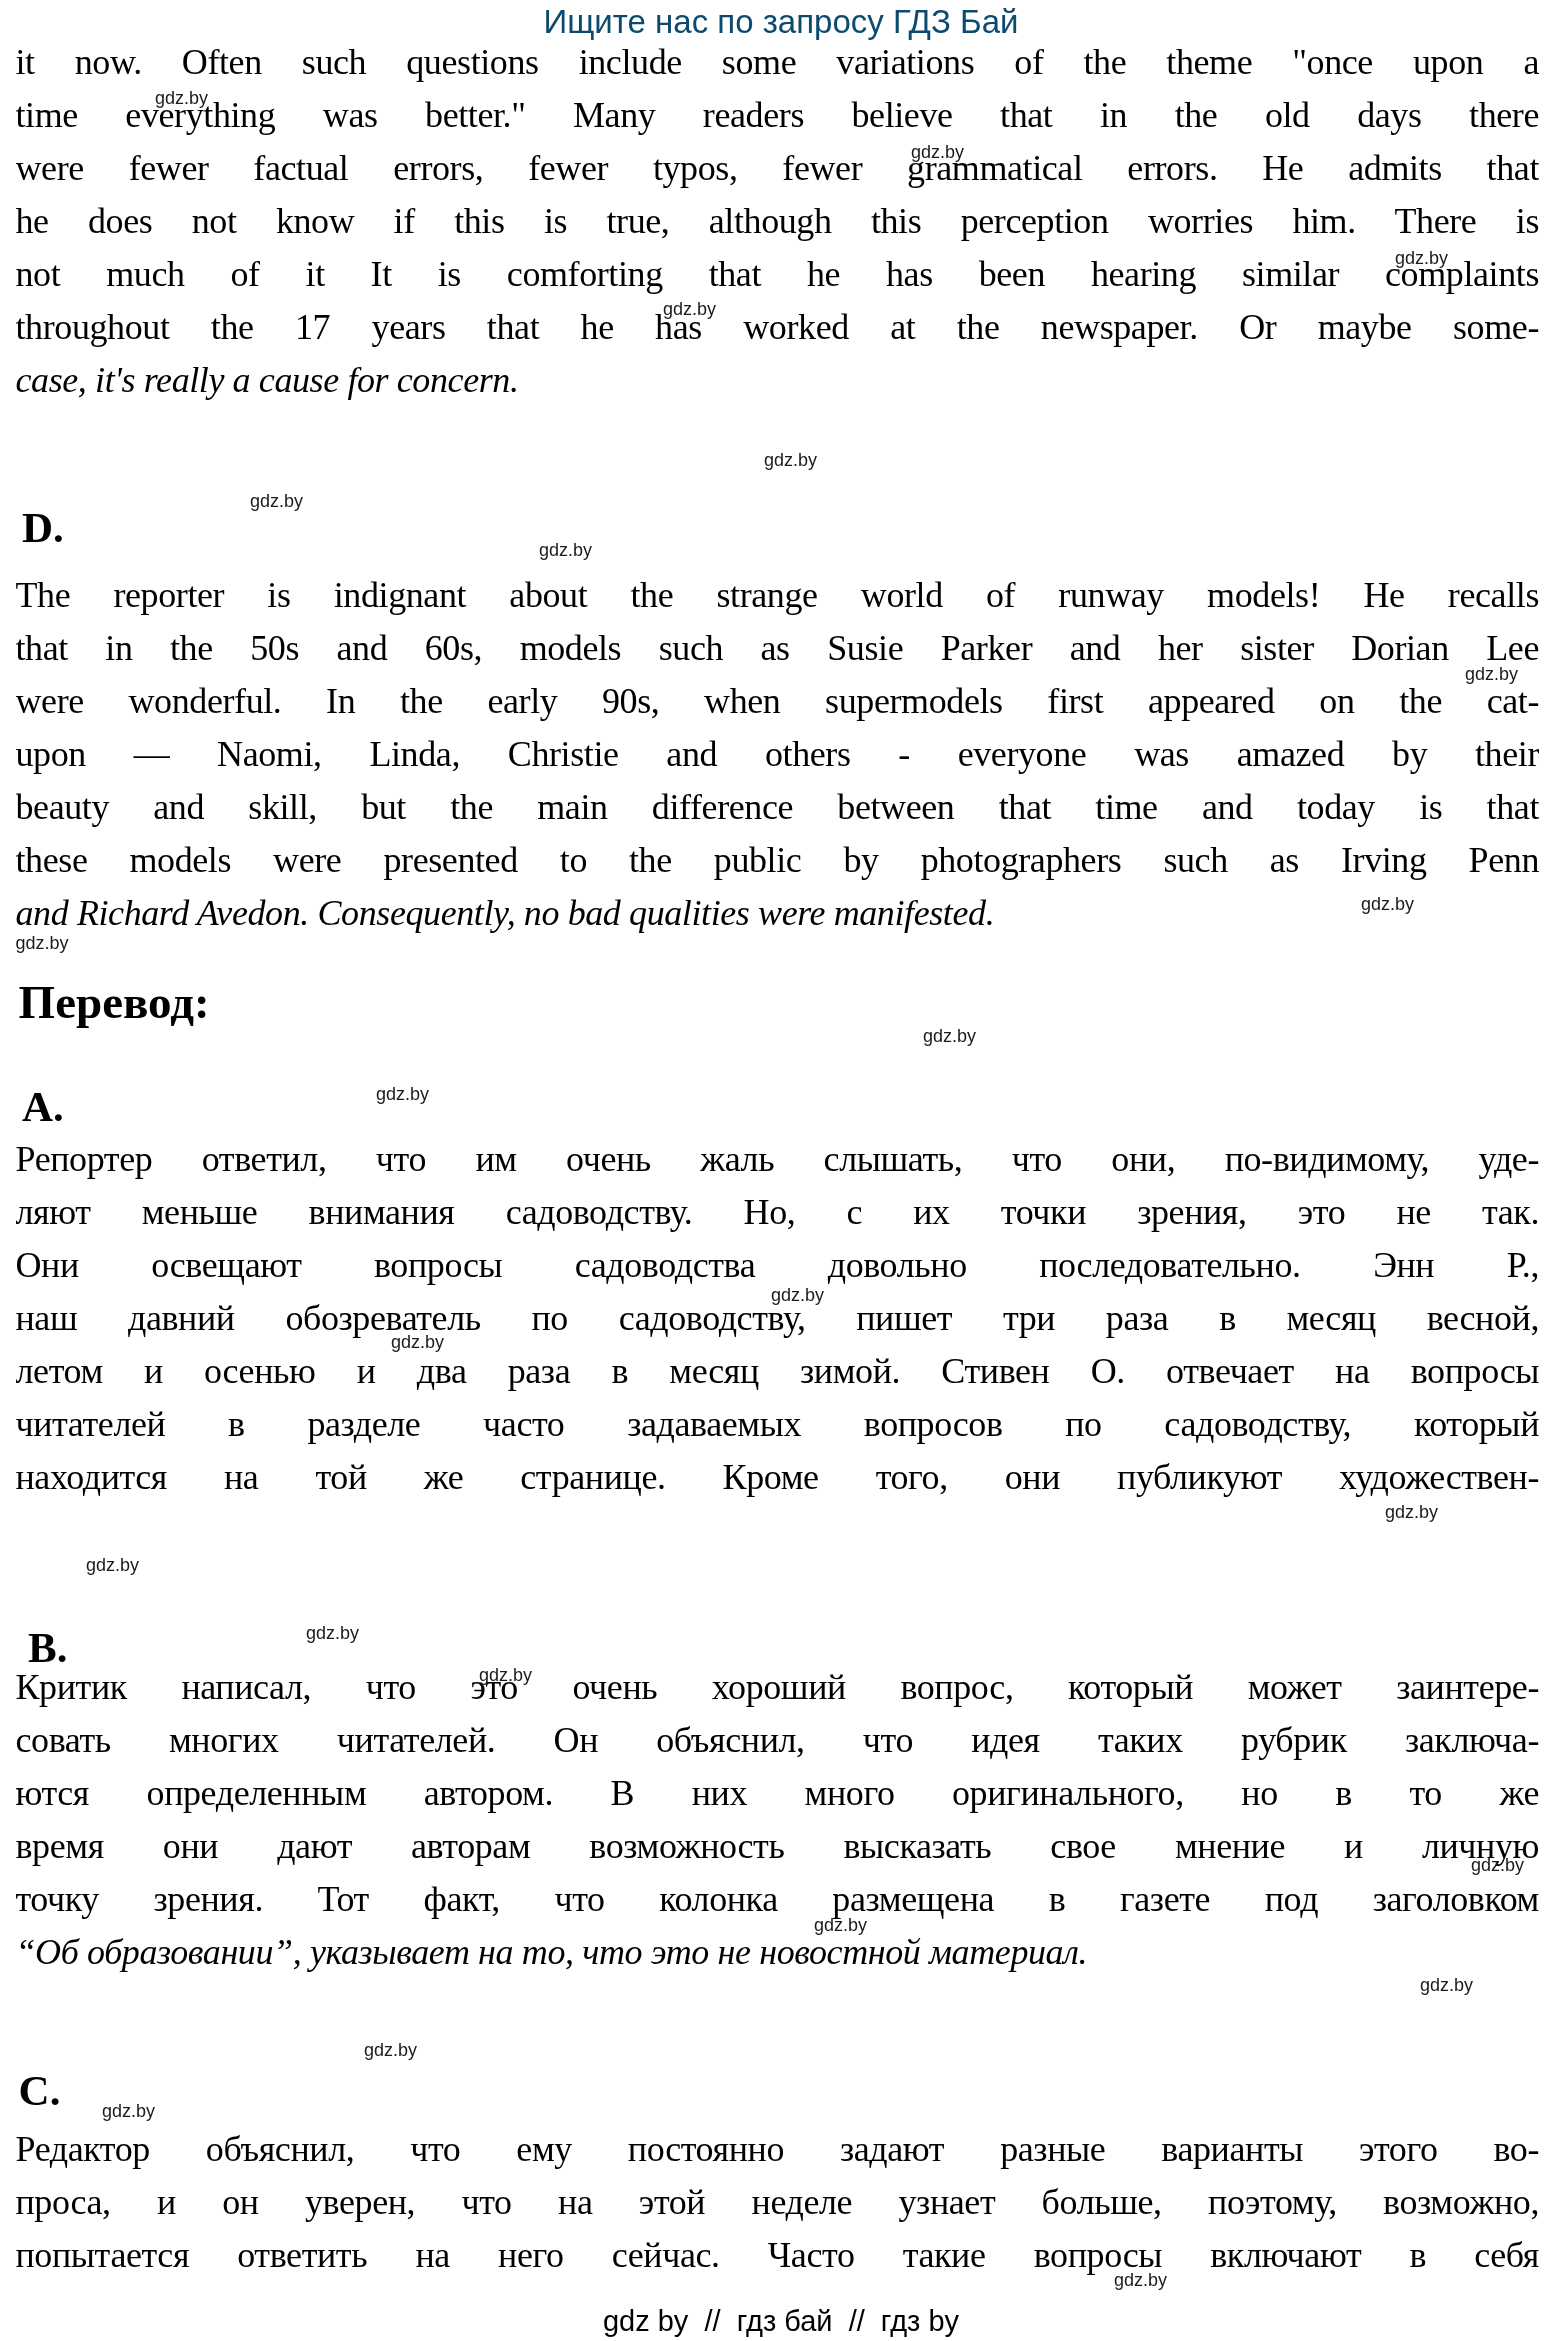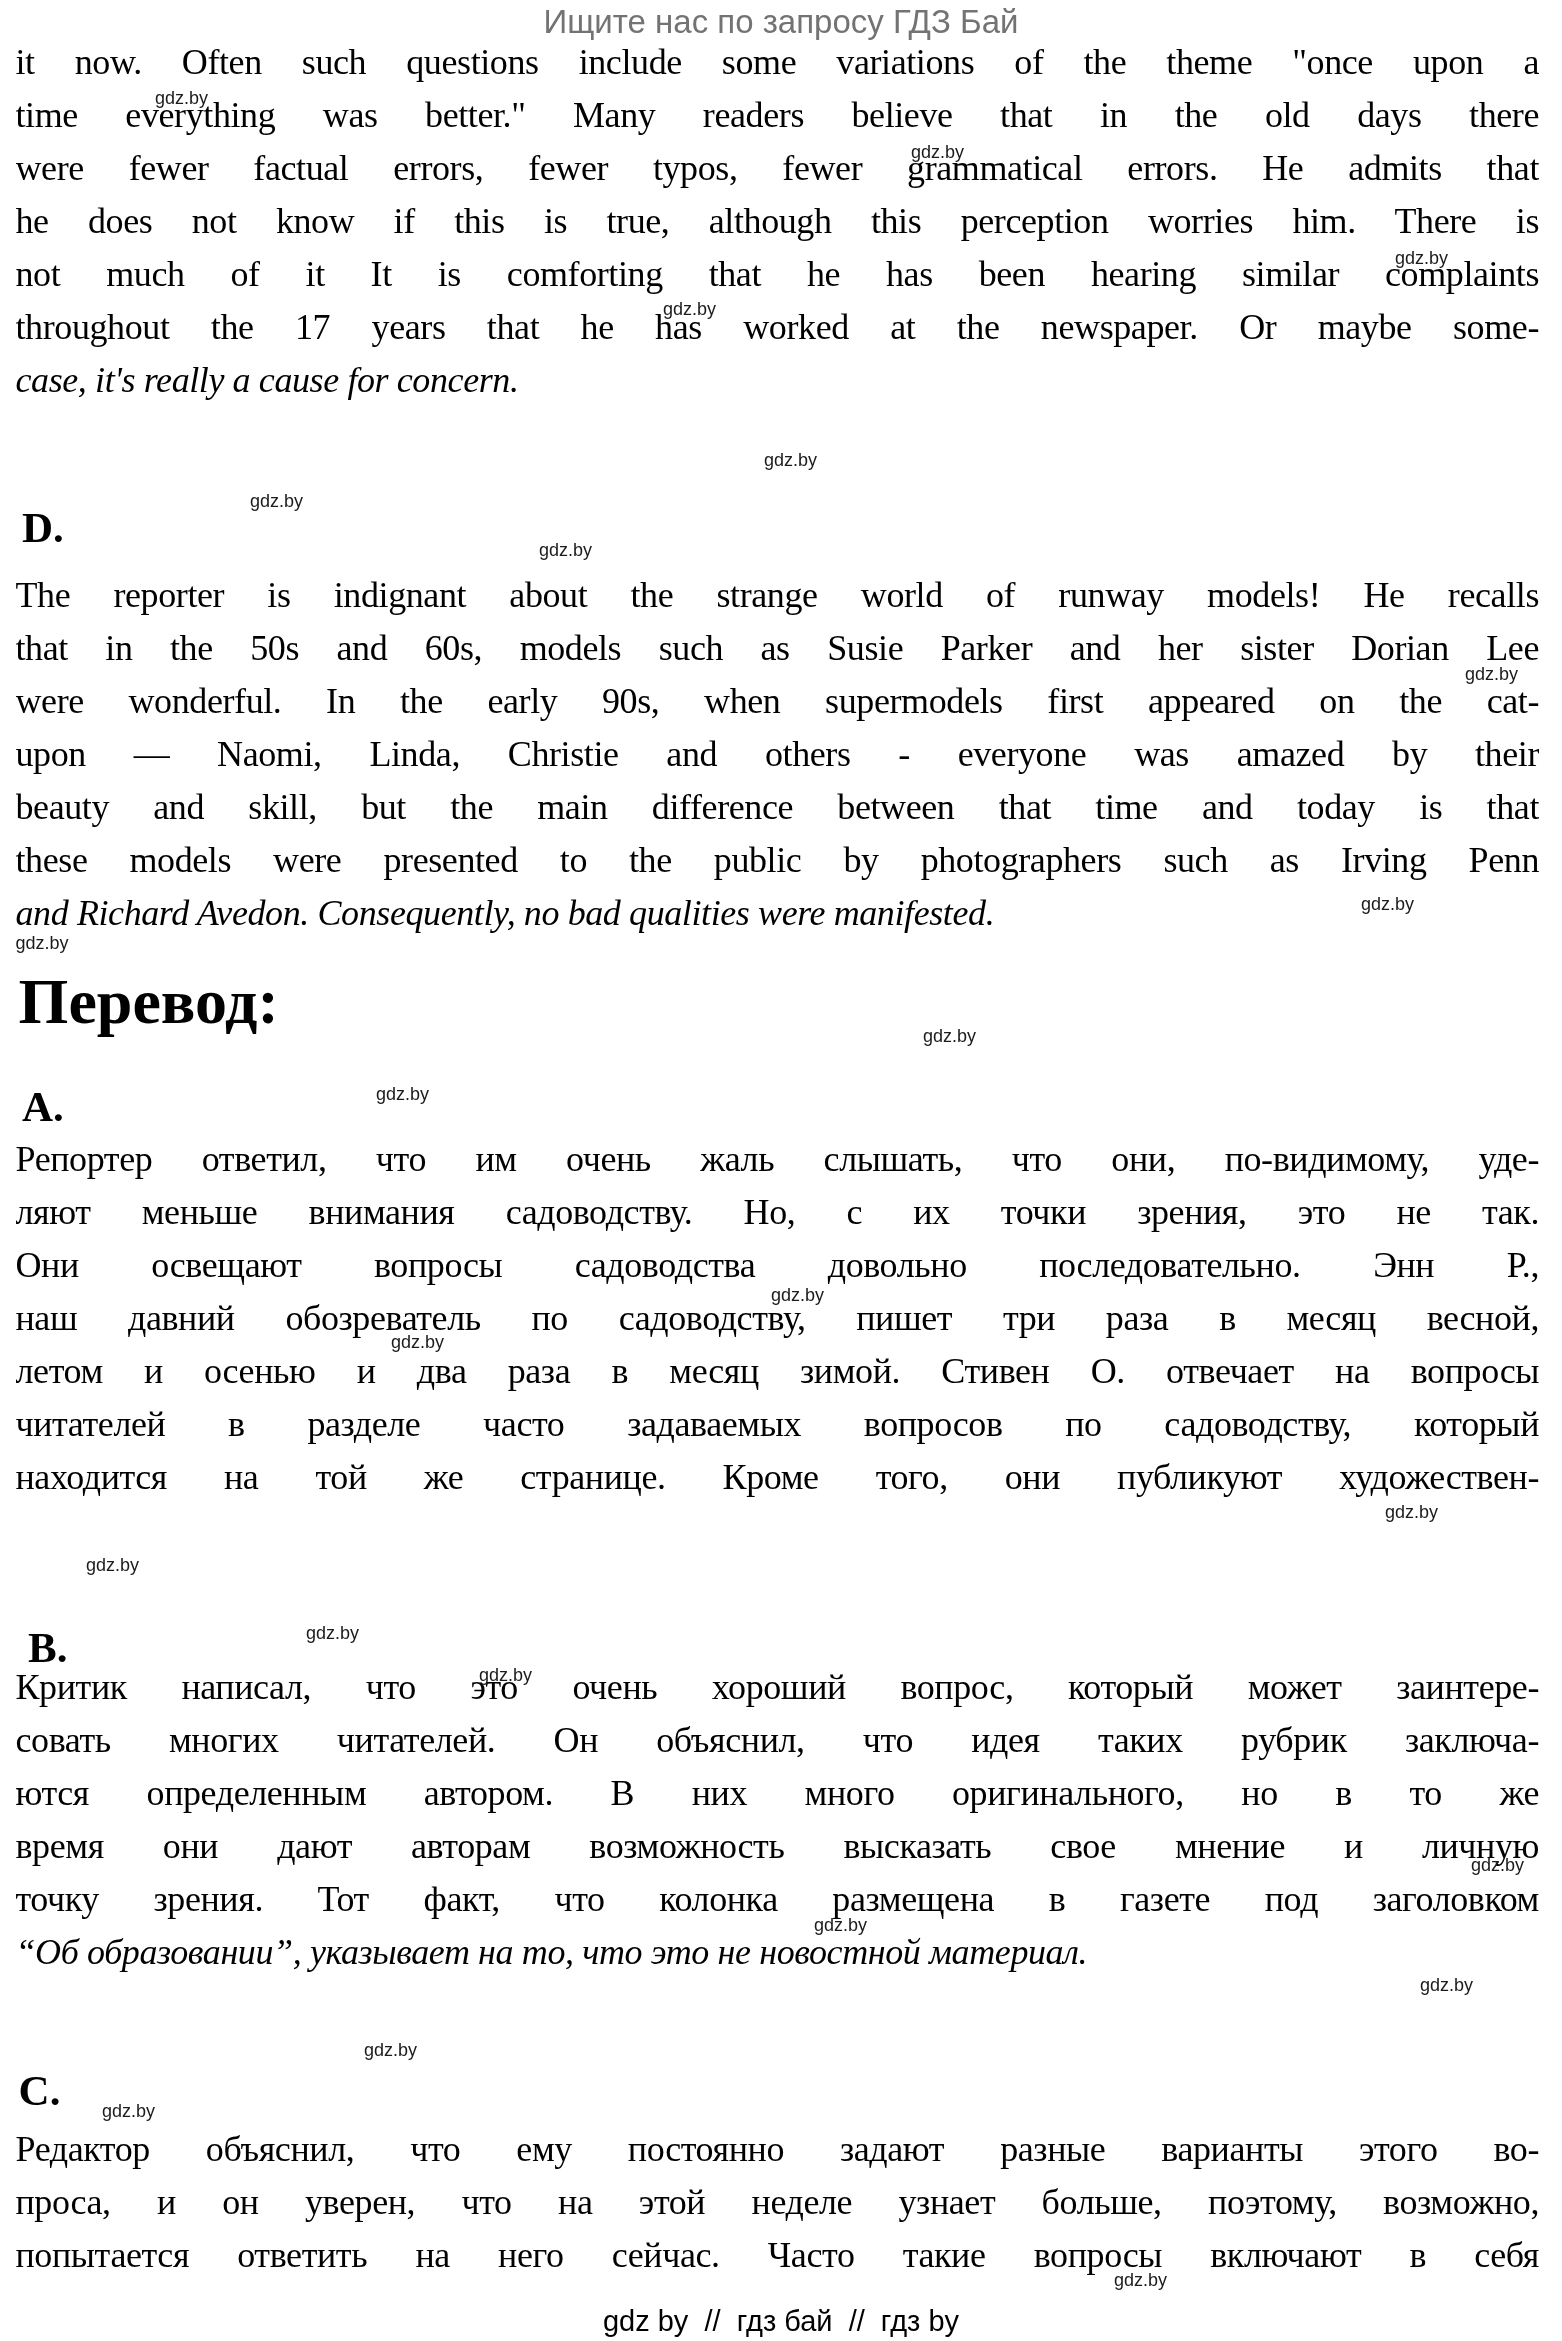--- a/index.html
+++ b/index.html
@@ -34,21 +34,21 @@
     text-align:right;
     text-align-last:left;
     font-style:italic;
   }
   .heading{
     position:absolute;
     font-weight:bold;
     font-size:43px;line-height:45px;
     letter-spacing:0;
   }
-  .heading.big{font-size:64px;line-height:48px;text-align:right;}
+  .heading.big{font-size:47px;line-height:48px;text-align:right;}
   .watermark{
     position:absolute;
     font-family:"Liberation Sans", sans-serif;
     font-size:18px;line-height:20px;
     letter-spacing:0;
     white-space:nowrap;
     text-align:right;
   }
   .page-footer{
     position:absolute;top:2306px;left:0;width:100%;
@@ -56,21 +56,21 @@
     font-family:"Liberation Sans", sans-serif;
     font-size:29px;line-height:31px;
     white-space:pre;
   }
 </style>
 </head>
 <body>
 
 <div class="page">
 
-  <div class="promo-header" style="color: #737373;">Ищите нас по запросу ГДЗ Бай</div>
+  <div class="promo-header" style="color: #0c4a6e;">Ищите нас по запросу ГДЗ Бай</div>
 
   <div class="para" style="top:36px;">
       <div class="line">it now. Often such questions include some variations of the theme "once upon a</div>
       <div class="line">time everything was better." Many readers believe that in the old days there</div>
       <div class="line">were fewer factual errors, fewer typos, fewer grammatical errors. He admits that</div>
       <div class="line">he does not know if this is true, although this perception worries him. There is</div>
       <div class="line">not much of it It is comforting that he has been hearing similar complaints</div>
       <div class="line">throughout the 17 years that he has worked at the newspaper. Or maybe some-</div>
       <div class="line last">case, it's really a cause for concern.</div>
     </div>

